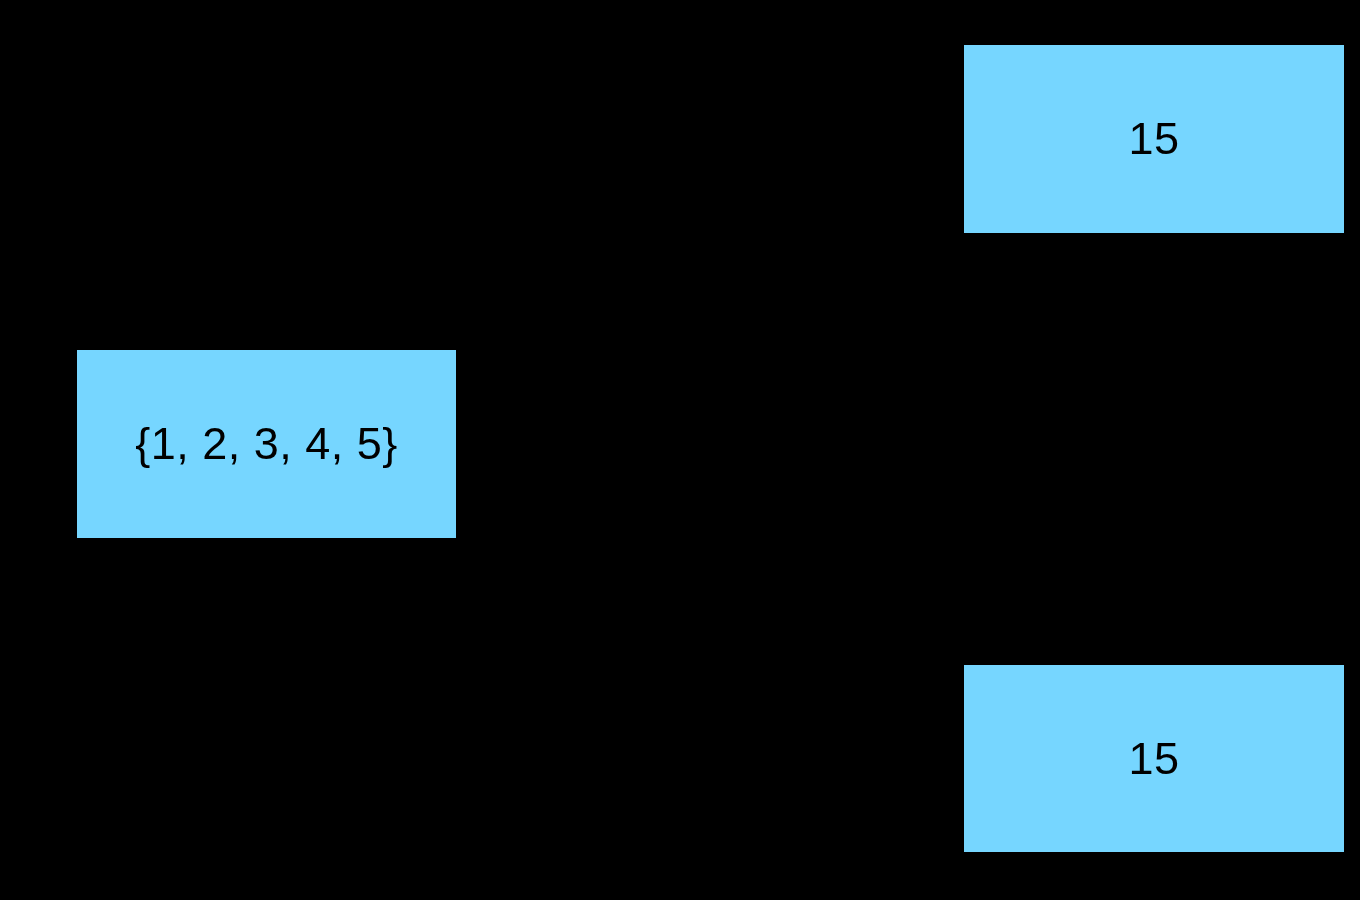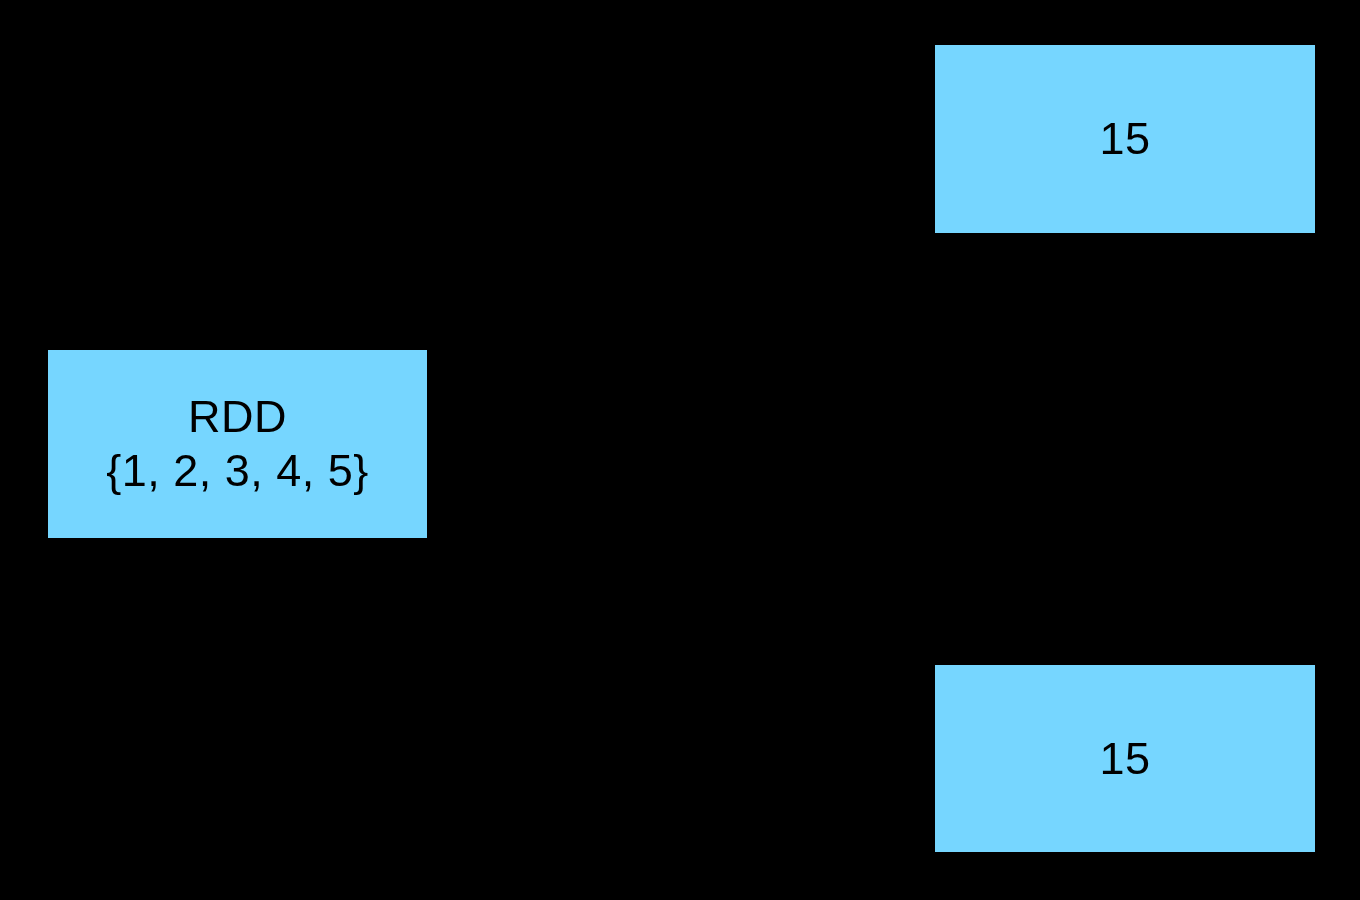--- a/index.html
+++ b/index.html
@@ -19,32 +19,32 @@
     position: absolute;
     display: flex;
     flex-direction: column;
     align-items: center;
     justify-content: center;
     text-align: center;
     font-size: 45px;
     line-height: 1.2;
     font-weight: 400;
     letter-spacing: 0.5px;
+    margin-left: 29px;
   }
   .node .line {
     white-space: nowrap;
   }
 </style>
 </head>
 <body>
 
 <div class="canvas">
 
   <div class="node" style="left: 48px; top: 350px; width: 379px; height: 188px; background: rgb(118, 214, 255); color: rgb(0, 0, 0);">
-    <div class="line">RDD</div>
     <div class="line">{1, 2, 3, 4, 5}</div>
   </div>
 
   <div class="node" style="left: 935px; top: 45px; width: 380px; height: 188px; background: rgb(118, 214, 255); color: rgb(0, 0, 0);">
     <div class="line">15</div>
   </div>
 
   <div class="node" style="left: 935px; top: 665px; width: 380px; height: 187px; background: rgb(118, 214, 255); color: rgb(0, 0, 0);">
     <div class="line">15</div>
   </div>

